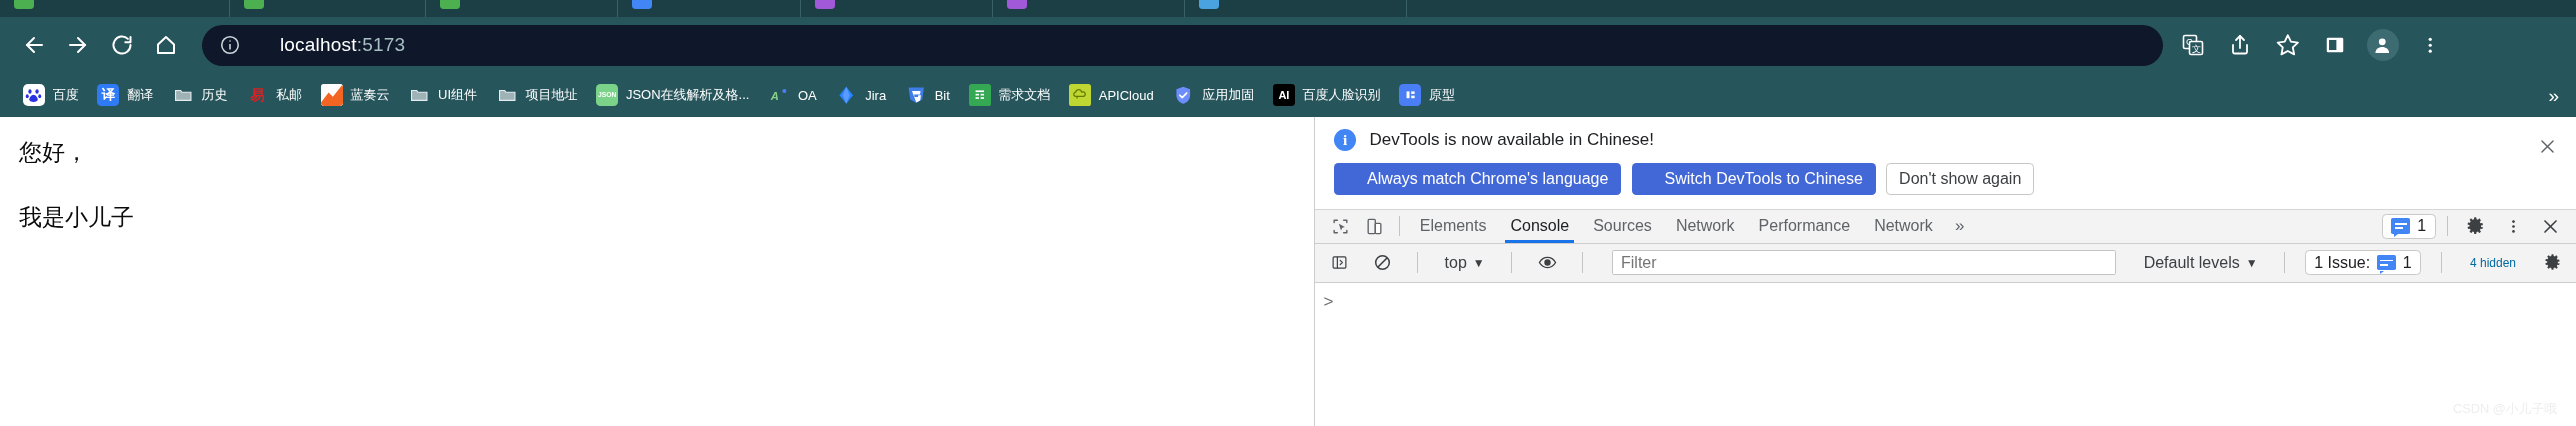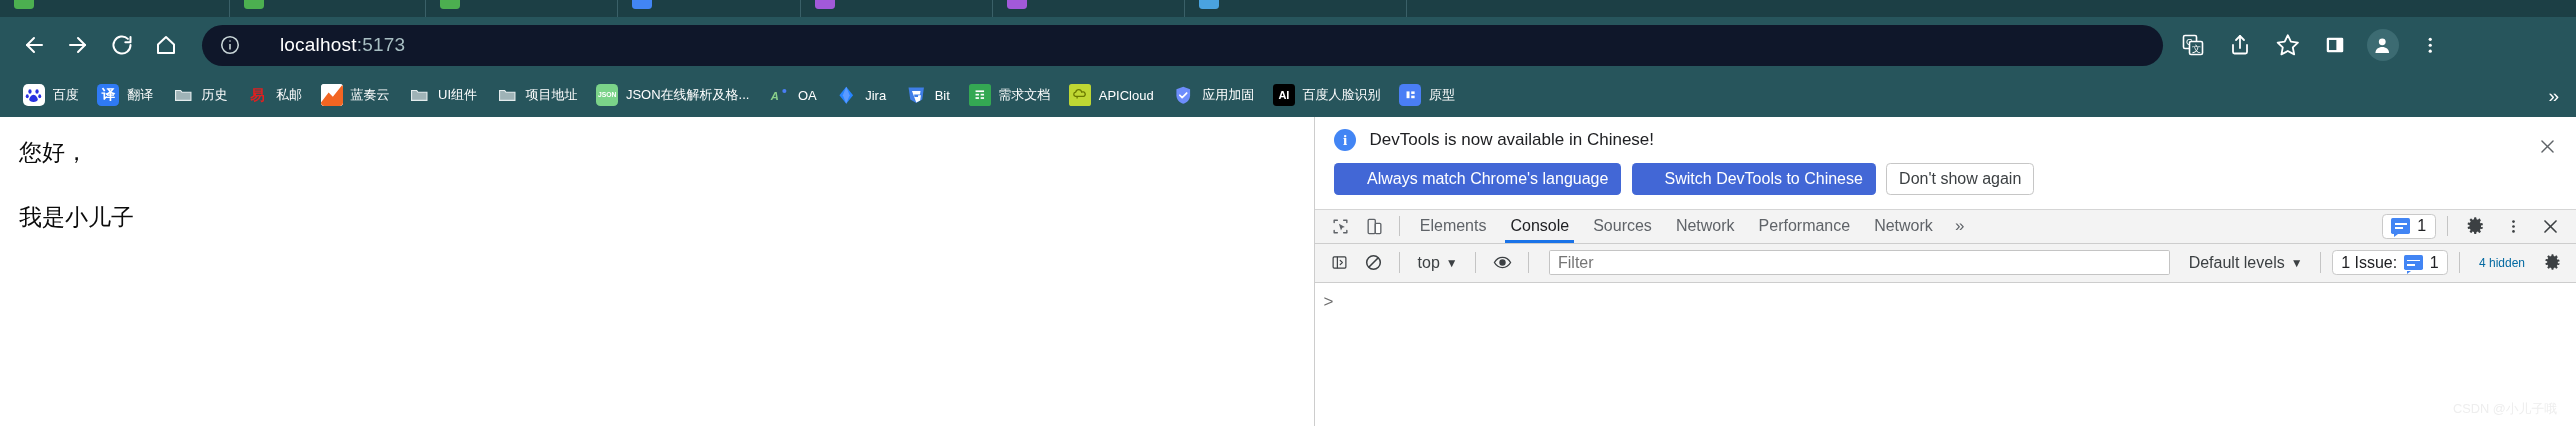--- a/index.html
+++ b/index.html
@@ -178,21 +178,21 @@
   .msg-badge i:nth-child(2) { width: 65%; }
   .msg-badge::after {
     content: ""; position: absolute; left: 2.6px; bottom: -3.4px;
     border-left: 4.3px solid #4285f4; border-bottom: 3.4px solid transparent;
   }
 
   
   #console-toolbar {
     height: 39px; display: flex; align-items: center;
     background: #f3f3f3; border-bottom: 0.9px solid #cdcdcd;
-    padding: 0 8.5px; gap: 3px; flex: 0 0 auto;
+    padding: 0 8.5px; gap: 12px; flex: 0 0 auto;
   }
   .ct-icon {
     width: 31px; height: 31px; display: flex; align-items: center;
     justify-content: center; cursor: pointer; flex: 0 0 auto;
   }
   .ct-dropdown {
     display: flex; align-items: center; gap: 6px;
     font-size: 16px; color: #3c4043; padding: 0 6.8px; cursor: pointer;
     white-space: nowrap;
   }

